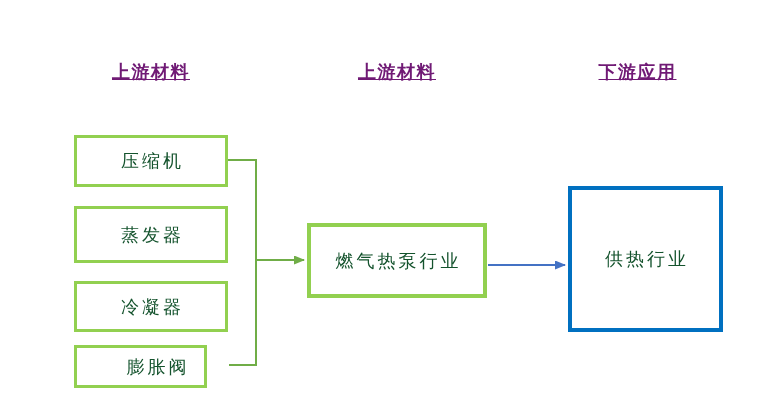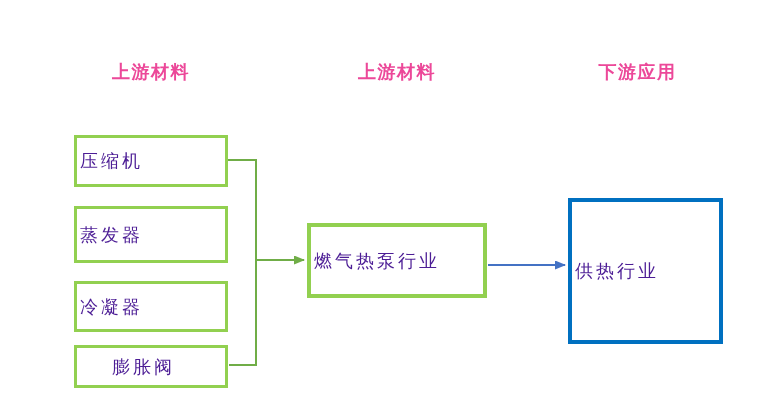--- a/index.html
+++ b/index.html
@@ -16,33 +16,34 @@
     color: #1a1a1a;
     overflow: hidden;
   }
   .abs { position: absolute; }
   .col-header {
     font-size: 18px;
     font-weight: bold;
     letter-spacing: 1.5px;
     text-align: center;
     line-height: 24px;
-    color: #ec4899;
+    color: #701a75;
     white-space: nowrap;
+    text-decoration: underline;
   }
   .node {
     display: flex;
     align-items: center;
-    justify-content: flex-start;
+    justify-content: center;
     background: #ffffff;
     box-sizing: border-box;
     font-size: 18px;
     letter-spacing: 3px;
     text-indent: 3px;
-    color: #4c1d95;
+    color: #14532d;
     white-space: nowrap;
   }
   .node.green { border: 3px solid #92D050; }
   .node.green-mid { border: 4px solid #92D050; }
   .node.blue { border: 4px solid #0070C0; }
   svg.connector-layer {
     position: absolute;
     left: 0;
     top: 0;
     pointer-events: none;
@@ -76,25 +77,25 @@
 
   <div class="abs node green" style="left:74px; top:135px; width:154px; height:52px;">
     <span>压缩机</span>
   </div>
   <div class="abs node green" style="left:74px; top:281px; width:154px; height:51px;">
     <span>冷凝器</span>
   </div>
   <div class="abs node green" style="left:74px; top:206px; width:154px; height:57px;">
     <span>蒸发器</span>
   </div>
-  <div class="abs node green" style="left:74px; top:345px; width:154px; height:43px;padding-left:32px;">
+  <div class="abs node green" style="left:74px; top:345px; width:133px; height:43px;padding-left:32px;">
     <span>膨胀阀</span>
   </div>
 
   <div class="abs node green-mid" style="left:307px; top:223px; width:180px; height:75px;">
     <span>燃气热泵行业</span>
   </div>
 
-  <div class="abs node blue" style="left:568px; top:186px; width:155px; height:146px;margin-top:12px;">
+  <div class="abs node blue" style="left:568px; top:186px; width:155px; height:146px;">
     <span>供热行业</span>
   </div>
 
 </div>
 
 </body></html>

